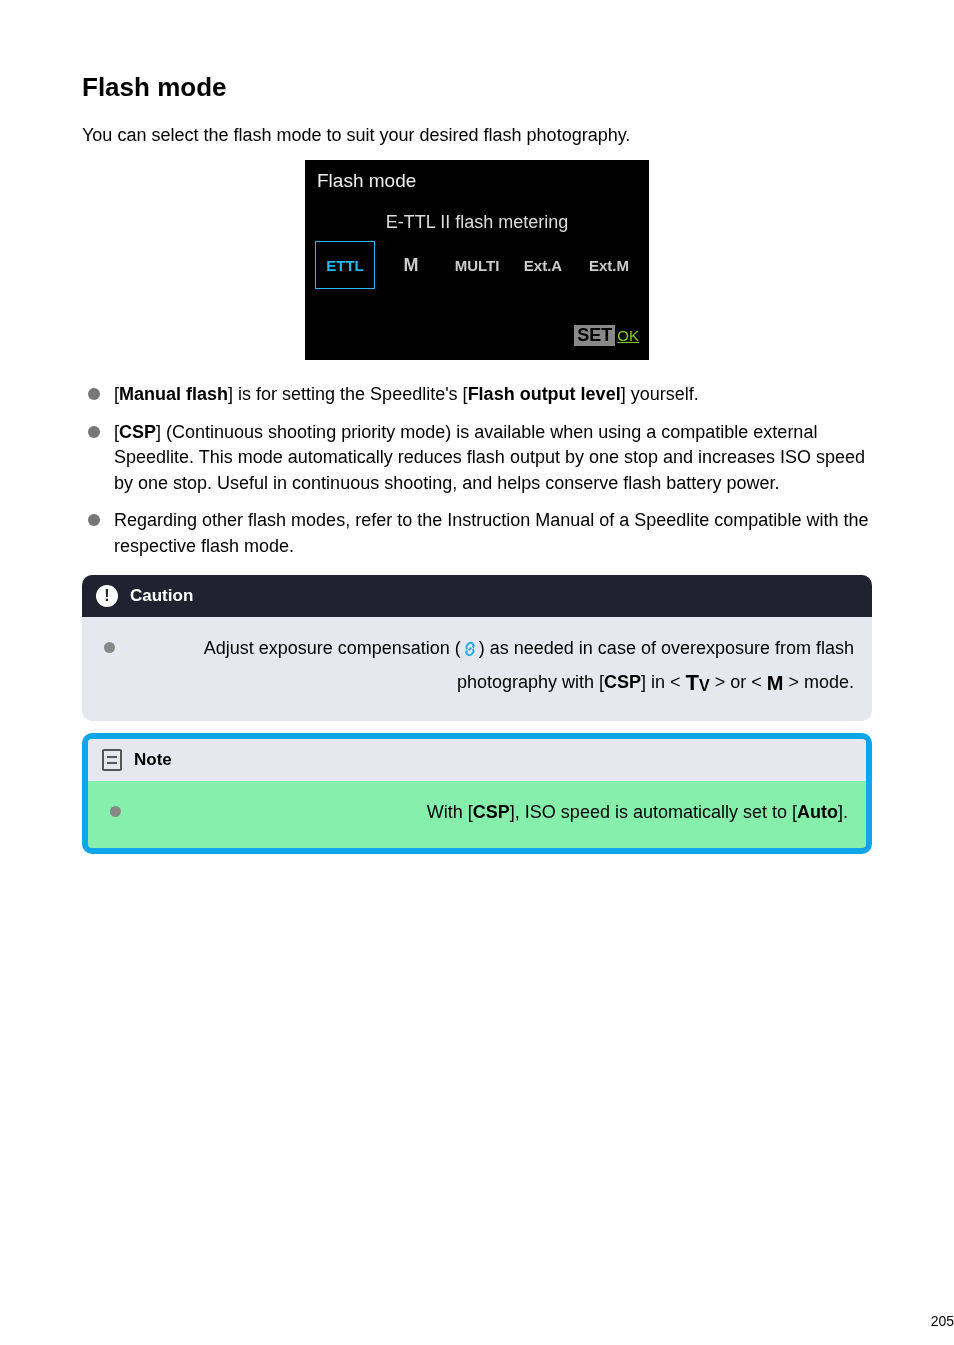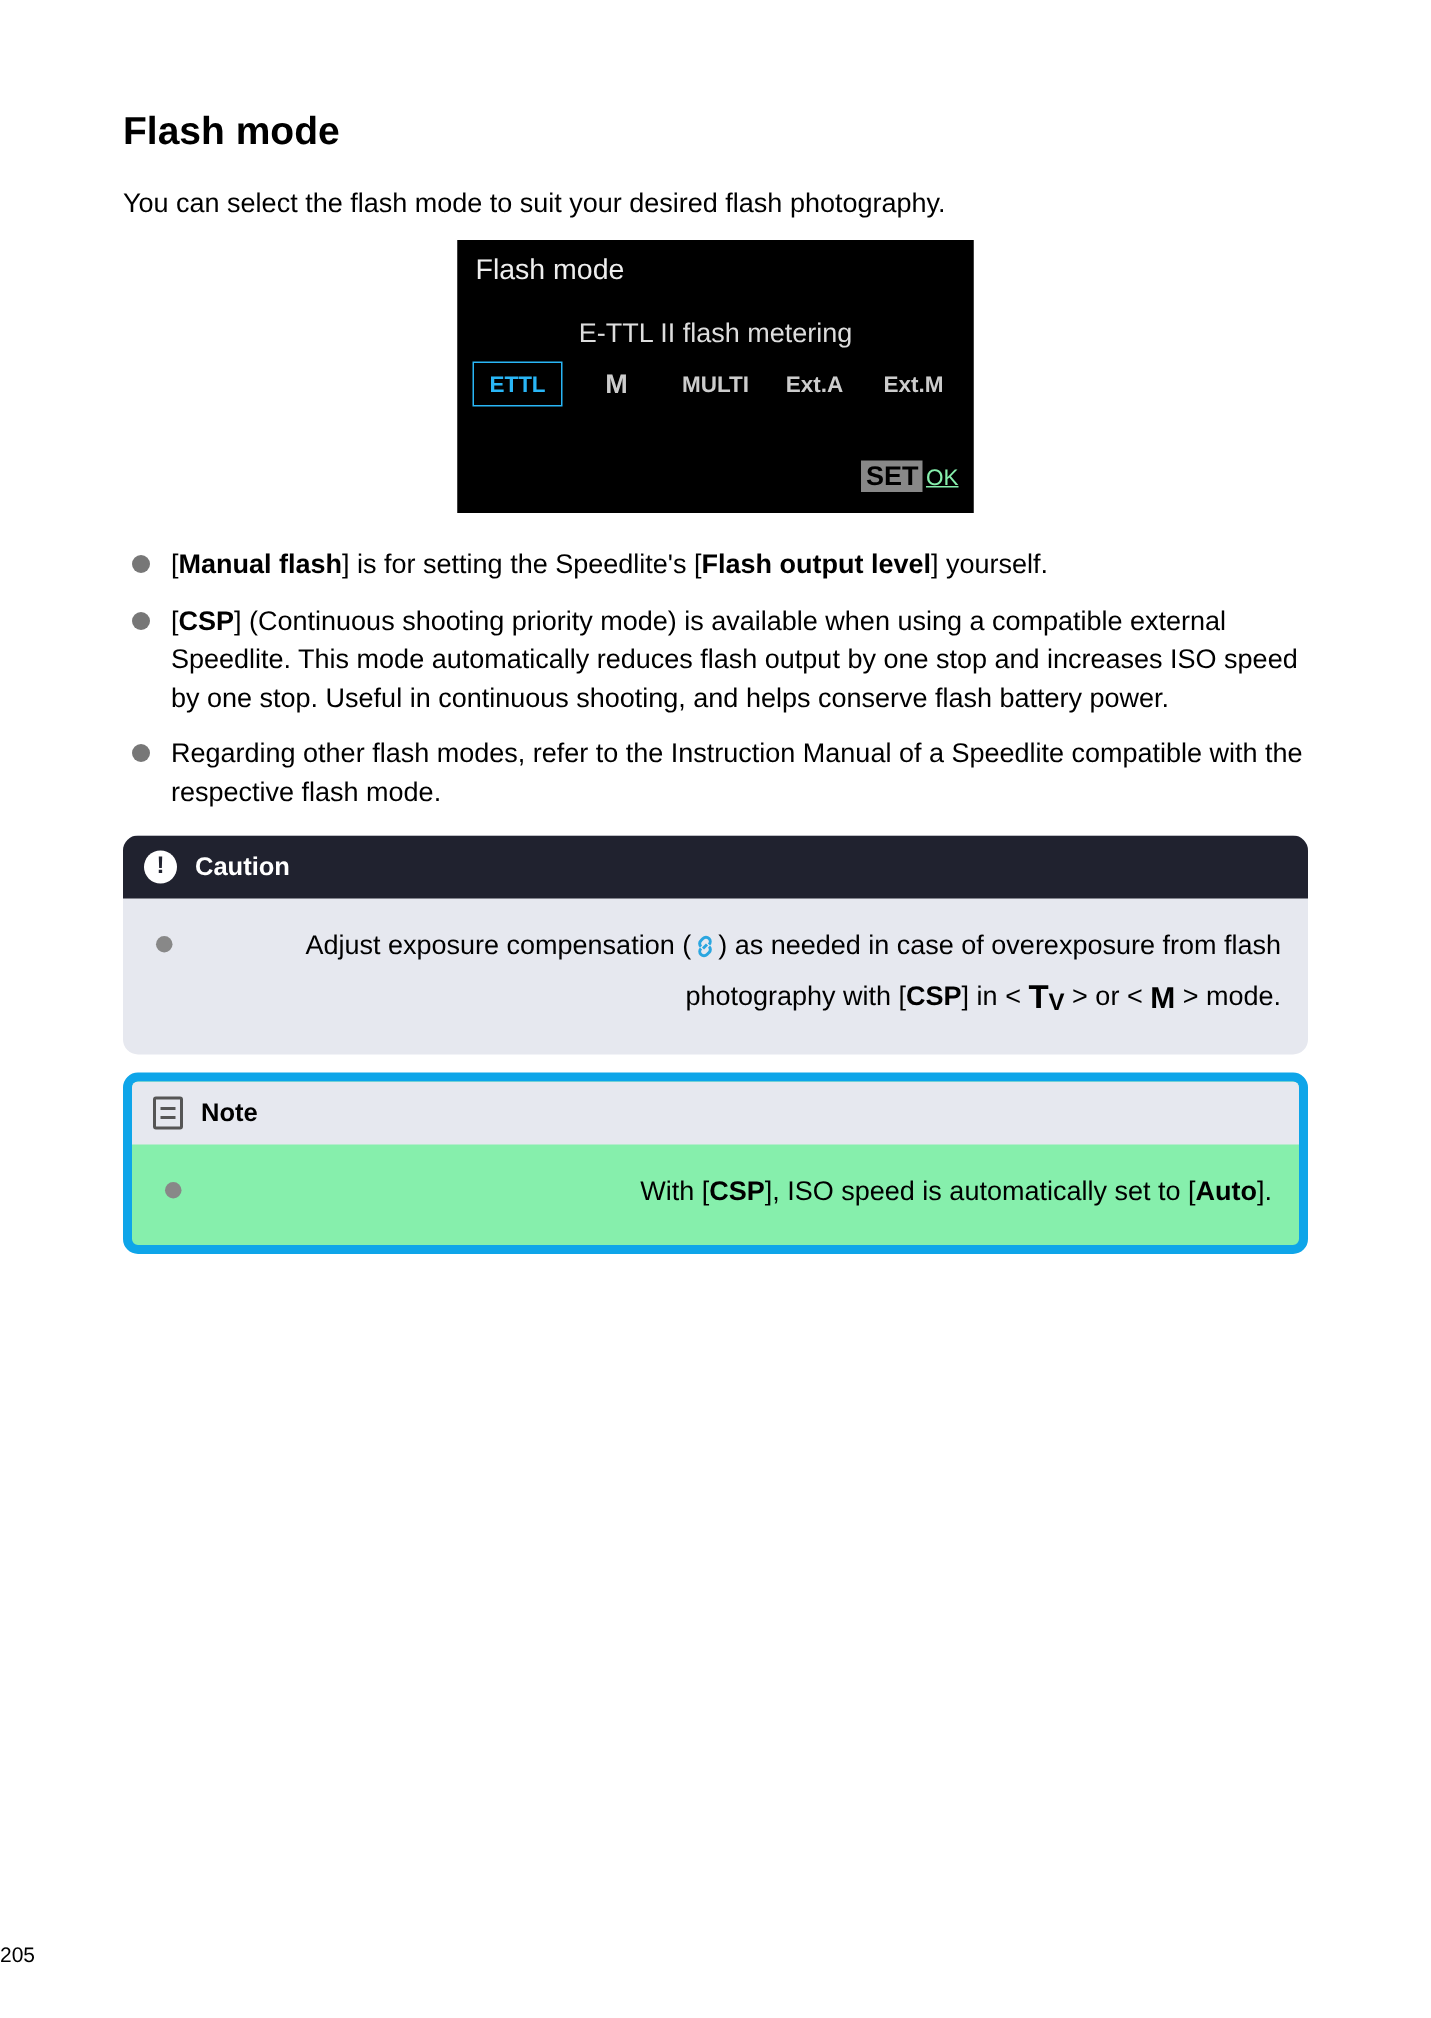--- a/index.html
+++ b/index.html
@@ -52,42 +52,42 @@
       flex: 1;
       text-align: center;
       padding: 4px 2px;
       border: 1px solid transparent;
       color: #ccc;
       font-weight: bold;
       font-size: 15px;
       display:flex;
       align-items:center;
       justify-content:center;
-      height:30px;
+      height:48px;
     }
     .cs-cell.selected {
       color: #29b6f6;
       border-color: #29b6f6;
     }
     .cs-cell.m { font-size: 18px; font-weight: bold; }
     .cs-bottom {
       text-align: right;
       padding: 2px 8px 4px 8px;
       color: #eee;
       font-size: 15px;
     }
     .set-btn {
       display:inline-block;
       background:#888;
       color:#000;
       padding: 0 3px;
       font-size:18px;
       font-weight: bold;
     }
-    .ok-txt { color:#86efac; margin-left:2px;text-decoration:underline;}
+    .ok-txt { color:#84cc16; margin-left:2px;text-decoration:underline;}
     .bullet-list {
       list-style: none;
     }
     .bullet-list > li {
       position: relative;
       padding-left: 32px;
       margin-bottom: 12px;
       line-height: 1.42;
     }
     .bullet-list > li::before {
@@ -193,24 +193,24 @@
       font-weight:bold;
       font-family: "Arial Black", Arial, sans-serif;
       letter-spacing: 0px;
       font-size: 20px;
       vertical-align: -2px;
     }
     .tv-t { font-size:22px; }
     .tv-v { font-size:16px; vertical-align:-1px; }
     .page-num {
       position: absolute;
-      bottom: 34px;
+      bottom: 16px;
       left: 0;
       right: 0;
-      text-align: left;
+      text-align: right;
       font-size: 14px;
       color: #000;
     }
   </style>
 </head>
 <body>
 
 <h2>Flash mode</h2>
 
 <p class="intro">You can select the flash mode to suit your desired flash photography.</p>

